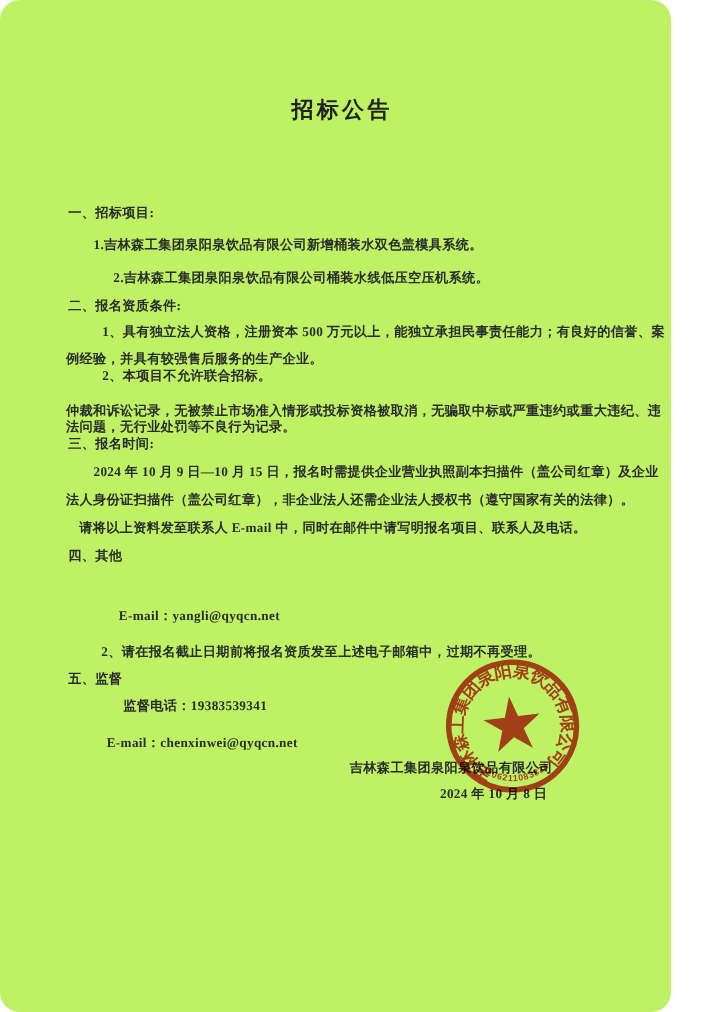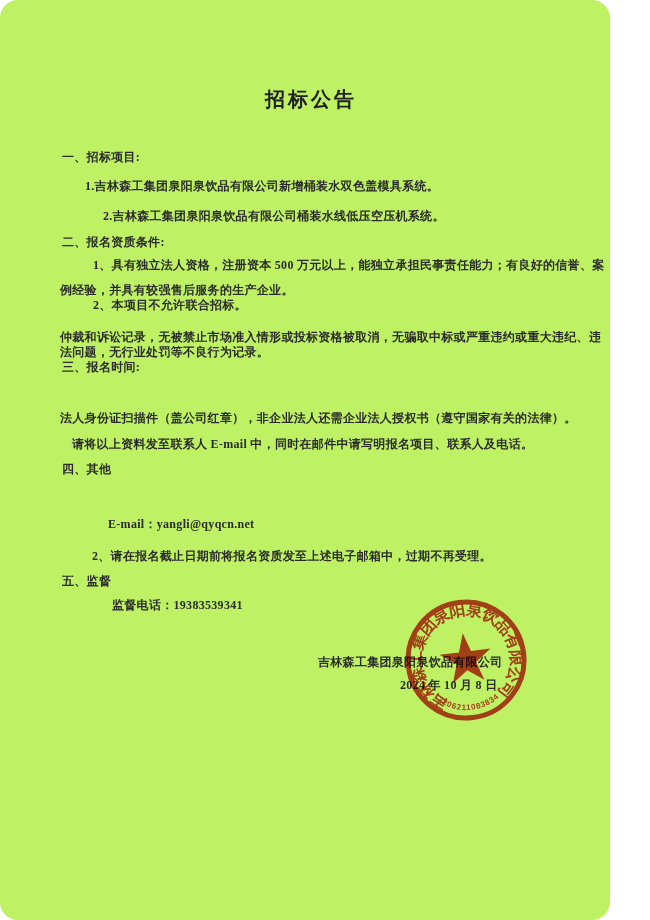--- a/index.html
+++ b/index.html
@@ -23,20 +23,21 @@
     font-size: 20px;
     letter-spacing: 3px;
     color: #222;
   }
   .line {
     position: absolute;
     font-size: 12px;
     letter-spacing: 0.3px;
     white-space: nowrap;
     line-height: 15px;
+    margin-top: 36px;
   }
   .seal {
     position: absolute;
     left: 394px;
     top: 588px;
     width: 144px;
     height: 144px;
     mix-blend-mode: multiply;
     opacity: 0.93;
   }
@@ -65,29 +66,31 @@
   <div class="line" style="left:103px; top:209px">2.吉林森工集团泉阳泉饮品有限公司桶装水线低压空压机系统。</div>
 
   <div class="line" style="left:62px; top:235px">二、报名资质条件:</div>
   <div class="line" style="left:93px; top:258px">1、具有独立法人资格，注册资本 500 万元以上，能独立承担民事责任能力；有良好的信誉、案</div>
   <div class="line" style="left:60px; top:283px">例经验，并具有较强售后服务的生产企业。</div>
   <div class="line" style="left:93px; top:298px">2、本项目不允许联合招标。</div>
   <div class="line" style="left:60px; top:330px">仲裁和诉讼记录，无被禁止市场准入情形或投标资格被取消，无骗取中标或严重违约或重大违纪、违</div>
   <div class="line" style="left:60px; top:345px">法问题，无行业处罚等不良行为记录。</div>
 
   <div class="line" style="left:62px; top:360px">三、报名时间:</div>
+  <div class="line" style="left:85px; top:386px">2024 年 10 月 9 日—10 月 15 日，报名时需提供企业营业执照副本扫描件（盖公司红章）及企业</div>
   <div class="line" style="left:60px; top:411px">法人身份证扫描件（盖公司红章），非企业法人还需企业法人授权书（遵守国家有关的法律）。</div>
   <div class="line" style="left:72px; top:437px">请将以上资料发至联系人 E-mail 中，同时在邮件中请写明报名项目、联系人及电话。</div>
 
   <div class="line" style="left:62px; top:462px">四、其他</div>
   <div class="line" style="left:108px; top:517px">E-mail：yangli@qyqcn.net</div>
   <div class="line" style="left:92px; top:549px">2、请在报名截止日期前将报名资质发至上述电子邮箱中，过期不再受理。</div>
 
   <div class="line" style="left:62px; top:574px">五、监督</div>
   <div class="line" style="left:112px; top:598px">监督电话：19383539341</div>
+  <div class="line" style="left:97px; top:632px">E-mail：chenxinwei@qyqcn.net</div>
 
   <div class="line" style="left:318px; top:655px">吉林森工集团泉阳泉饮品有限公司</div>
   <div class="line" style="left:400px; top:678px">2024 年 10 月 8 日</div>
 
   <svg class="seal" viewBox="-72 -72 144 144" style="color: rgb(213, 52, 42);">
     <defs>
       <path id="ringPath" d="M -22.5 38.97 A 45 45 0 1 1 22.5 38.97" fill="none"></path>
       <path id="serialPath" d="M -33.5 37.2 A 50 50 0 0 0 33.5 37.2" fill="none"></path>
     </defs>
     <g transform="rotate(-7)">

